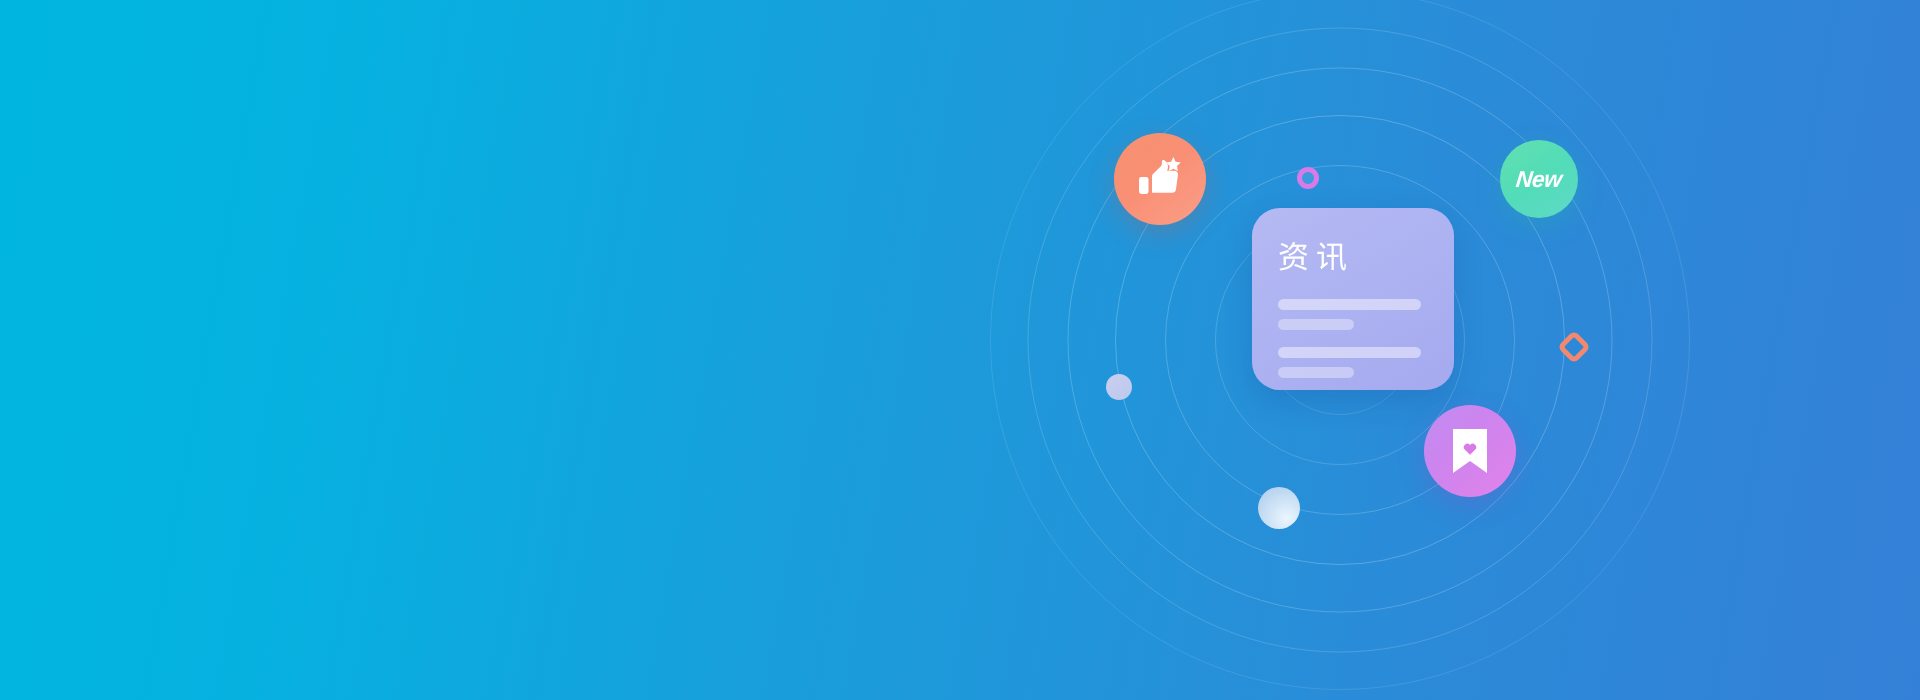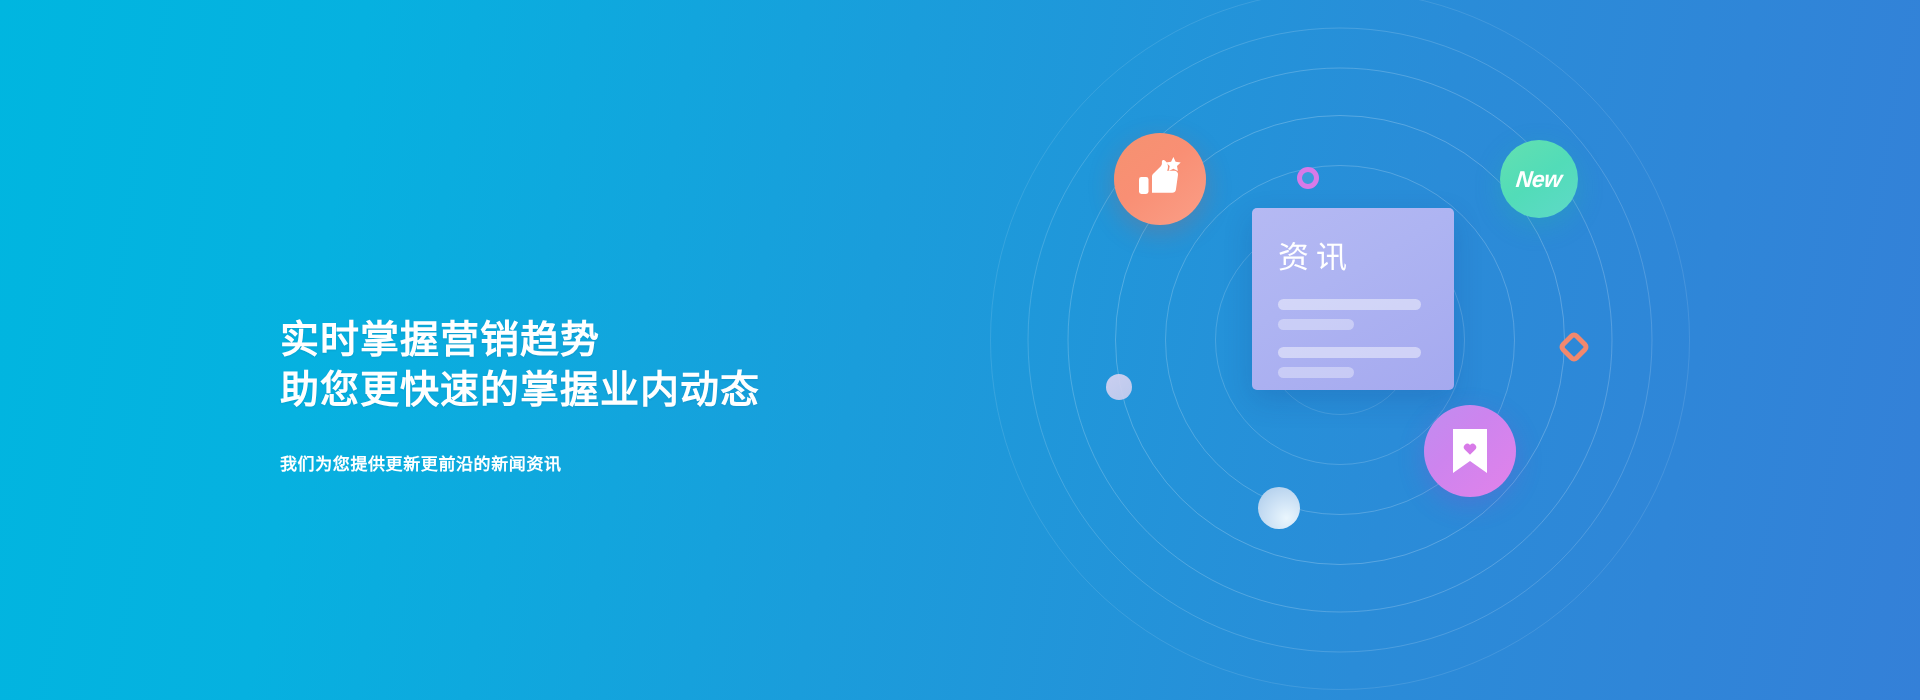--- a/index.html
+++ b/index.html
@@ -65,21 +65,21 @@
   .orbit.r4 { width:450px;  height:450px;  border-color:rgba(255,255,255,.22); }
   .orbit.r5 { width:545px;  height:545px;  border-color:rgba(255,255,255,.20); }
   .orbit.r6 { width:625px;  height:625px;  border-color:rgba(255,255,255,.16); }
   .orbit.r7 { width:700px;  height:700px;  border-color:rgba(255,255,255,.11); }
 
   
   .doc-card {
     position:absolute;
     left:222px; top:178px;
     width:202px; height:182px;
-    border-radius:5px;
+    border-radius:28px;
     background:linear-gradient(150deg,#b5b9f3 0%,#aeb4f2 40%,#a5a9ef 100%);
     box-shadow:0 10px 30px rgba(20,40,110,.16);
     padding:34px 24px 0 26px;
   }
   .doc-title {
     color:#ffffff;
     font-size:31px;
     font-weight:500;
     letter-spacing:7px;
     line-height:1;
@@ -164,25 +164,20 @@
   }
 
   
   .icon-svg { display:block; }
 </style>
 </head>
 <body>
 
 <div class="banner">
 
-  <div class="copy">
-    <div class="headline">实时掌握营销趋势</div>
-    <div class="headline">助您更快速的掌握业内动态</div>
-    <div class="subtitle">我们为您提供更新更前沿的新闻资讯</div>
-  </div>
 
   <div class="art">
 
     <div class="orbit r1"></div>
     <div class="orbit r2"></div>
     <div class="orbit r3"></div>
     <div class="orbit r4"></div>
     <div class="orbit r5"></div>
     <div class="orbit r6"></div>
     <div class="orbit r7"></div>

